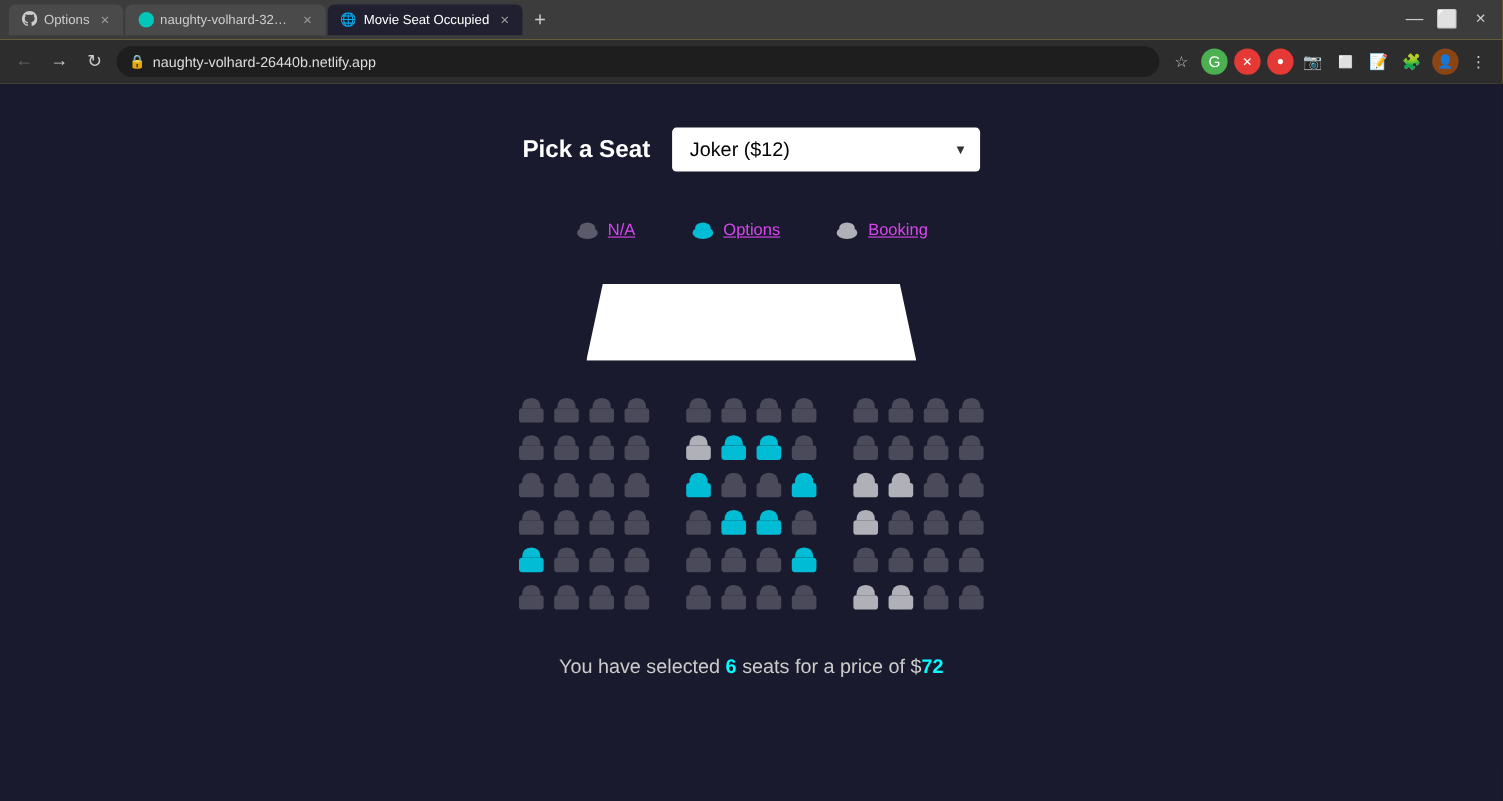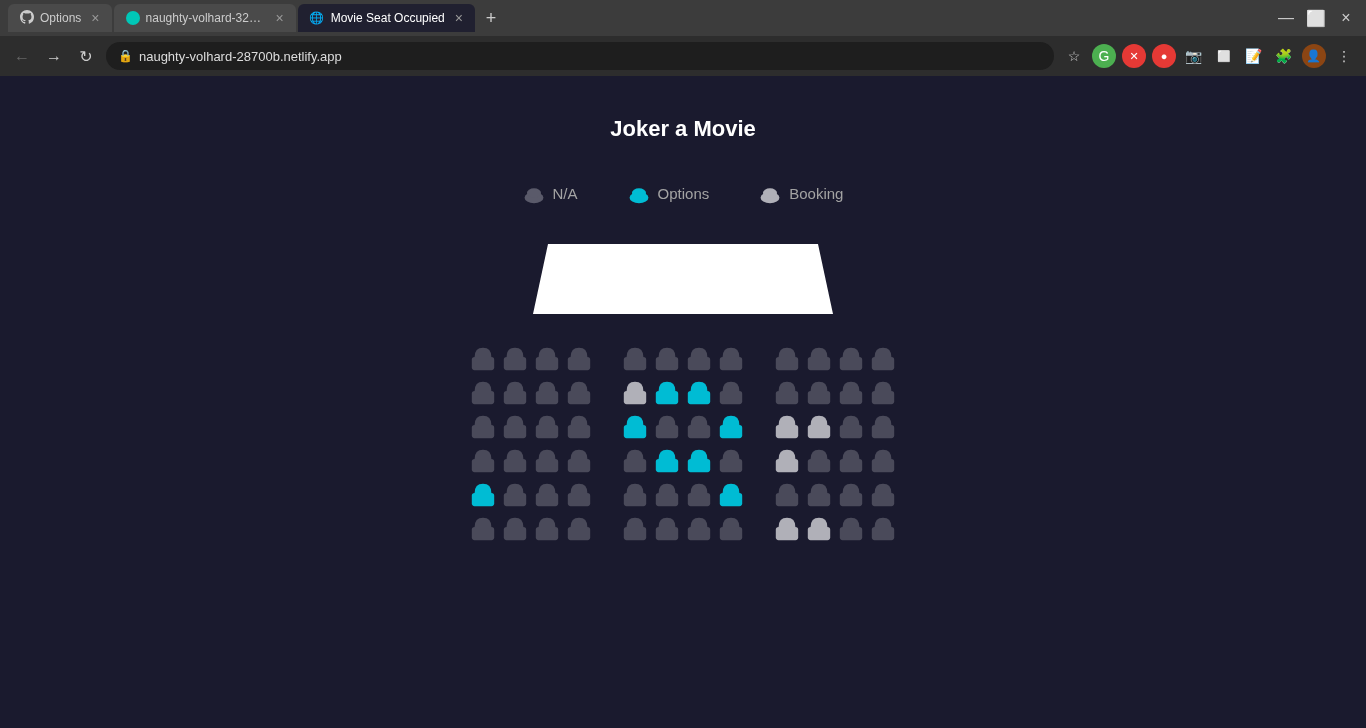--- a/index.html
+++ b/index.html
@@ -191,24 +191,25 @@
     
     .legend {
       display: flex;
       gap: 50px;
       margin-bottom: 40px;
       align-items: center;
     }
 
     .legend-item {
       display: flex;
-      align-items: center;
+      align-items: flex-end;
       gap: 8px;
       font-size: 15px;
-      color: #a3a3a3;
+      color: #d946ef;
+      text-decoration: underline;
     }
 
     .seat-icon {
       width: 22px;
       height: 22px;
     }
 
     
     .screen-container {
       margin-bottom: 30px;
@@ -300,41 +301,49 @@
       <div class="nav-btn">×</div>
     </div>
   </div>
 
   <div class="address-bar-row">
     <div class="nav-btn disabled">←</div>
     <div class="nav-btn">→</div>
     <div class="nav-btn">↻</div>
     <div class="address-bar">
       <span class="lock-icon">🔒</span>
-      <span>naughty-volhard-28700b.netlify.app</span>
+      <span>naughty-volhard-26440b.netlify.app</span>
     </div>
     <div class="toolbar-icons">
       <div class="toolbar-icon">☆</div>
       <div class="toolbar-icon green">G</div>
       <div class="toolbar-icon red-x" style="font-size:11px;">✕</div>
       <div class="toolbar-icon red" style="font-size:11px;">●</div>
       <div class="toolbar-icon">📷</div>
       <div class="toolbar-icon" style="font-size:11px;">⬜</div>
       <div class="toolbar-icon">📝</div>
       <div class="toolbar-icon">🧩</div>
       <div class="toolbar-icon" style="border-radius:50%;background:#8b4513;width:24px;height:24px;overflow:hidden;font-size:12px;display:flex;align-items:center;justify-content:center;">👤</div>
       <div class="toolbar-icon">⋮</div>
     </div>
   </div>
 </div>
 
 <div class="page-content">
 
   <div class="movie-selector">
-    <span class="movie-label">Joker a Movie</span>
+    <span class="movie-label">Pick a Seat</span>
+    <div class="movie-select-wrapper">
+      <select class="movie-select">
+        <option value="avengers">Avengers: Endgame ($10)</option>
+        <option value="joker" selected="">Joker ($12)</option>
+        <option value="toy_story">Toy Story 4 ($8)</option>
+        <option value="lion_king">The Lion King ($9)</option>
+      </select>
+    </div>
   </div>
 
   <div class="legend">
     <div class="legend-item">
       <svg class="seat-icon" viewBox="0 0 28 28">
         <ellipse cx="14" cy="20" rx="12" ry="7" fill="#5a5a6a"></ellipse>
         <ellipse cx="14" cy="14" rx="9" ry="6" fill="#5a5a6a"></ellipse>
       </svg>
       <span>N/A</span>
     </div>
@@ -667,14 +676,17 @@
           <rect x="2" y="14" width="24" height="14" rx="3" fill="#4a4a5a"></rect>
           <path d="M5 14 Q5 4 14 4 Q23 4 23 14" fill="#4a4a5a"></path>
         </svg></div>
         <div class="seat"><svg viewBox="0 0 28 30">
           <rect x="2" y="14" width="24" height="14" rx="3" fill="#4a4a5a"></rect>
           <path d="M5 14 Q5 4 14 4 Q23 4 23 14" fill="#4a4a5a"></path>
         </svg></div>
       </div>
     </div>
 
+  <div class="info-text">
+    <span>You have selected </span><span class="highlight">6</span><span> seats for a price of $</span><span class="highlight">72</span>
+  </div>
 
 </div>
 
 </body></html>

